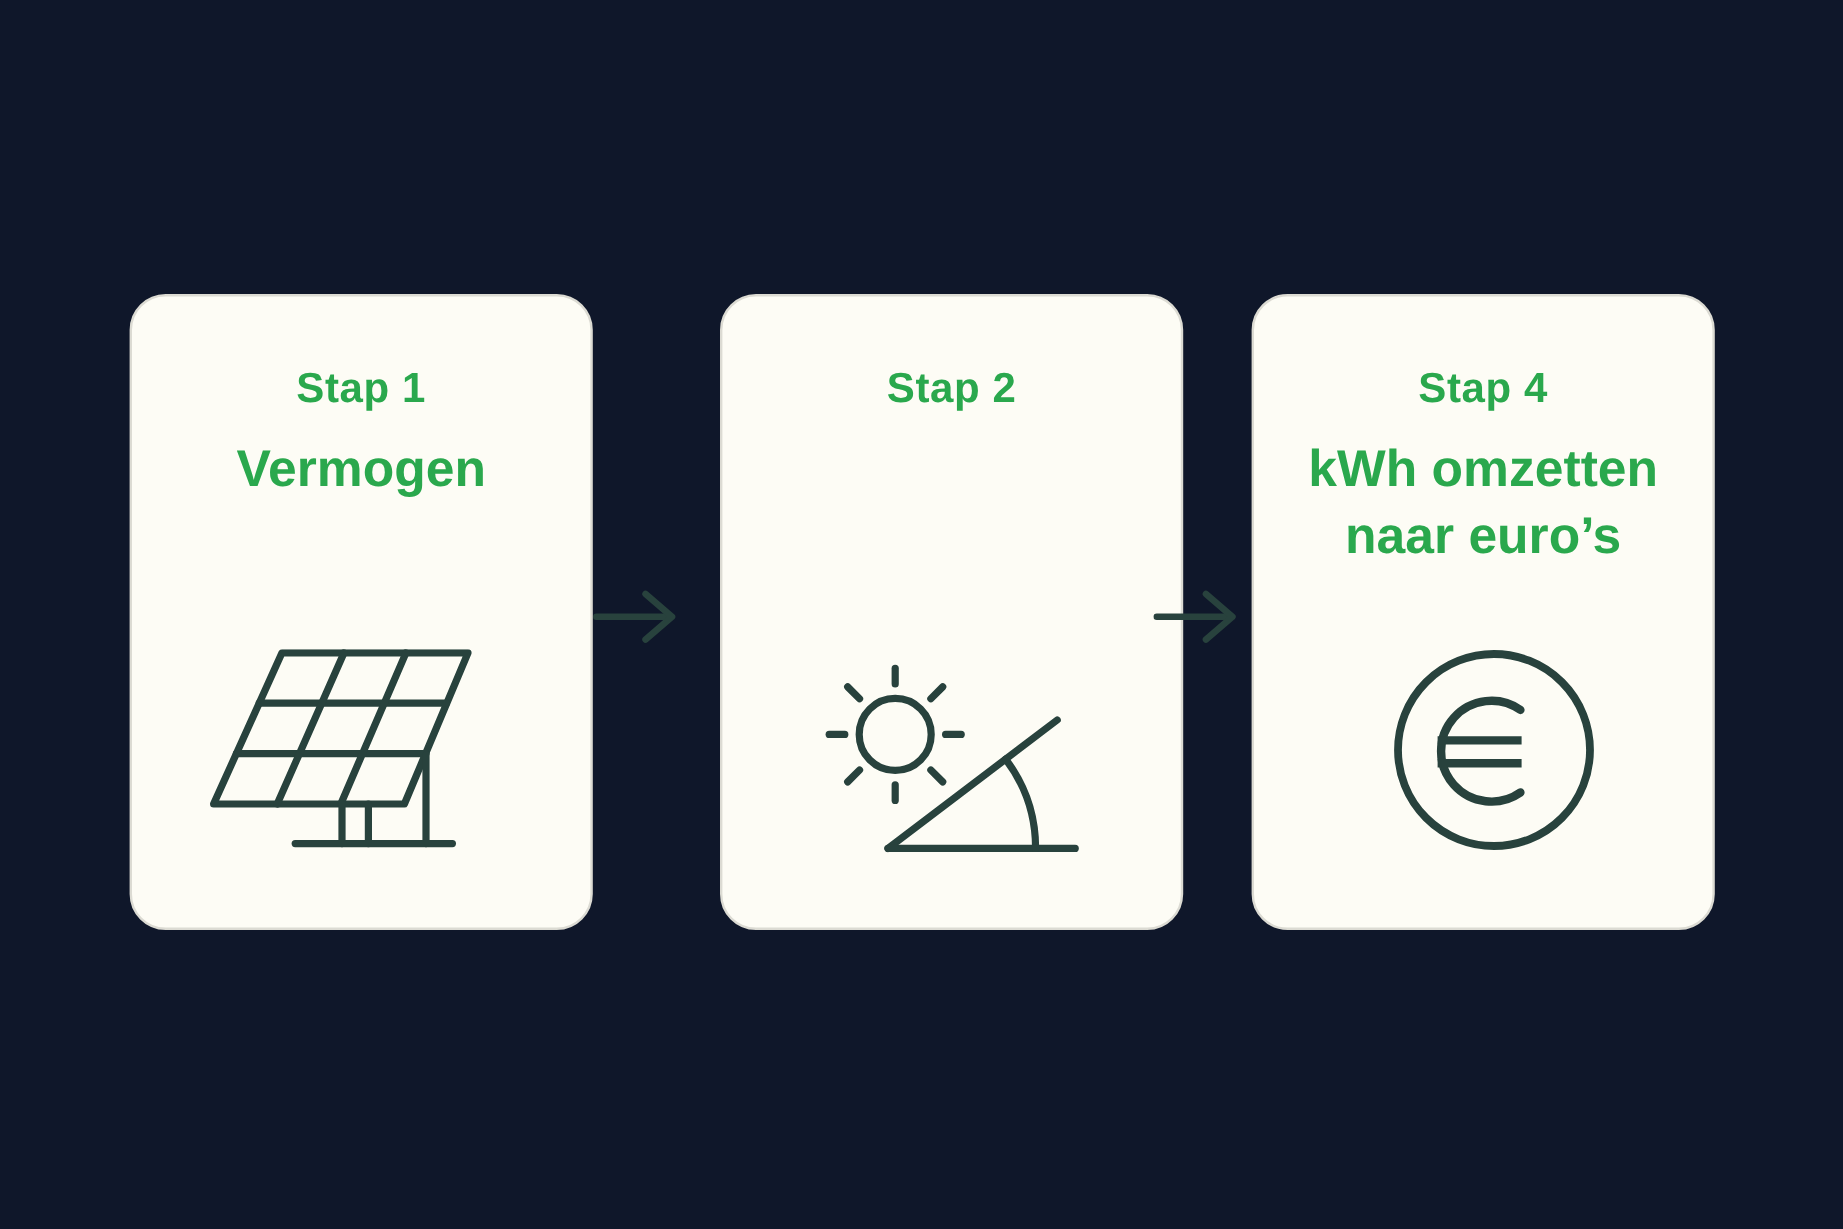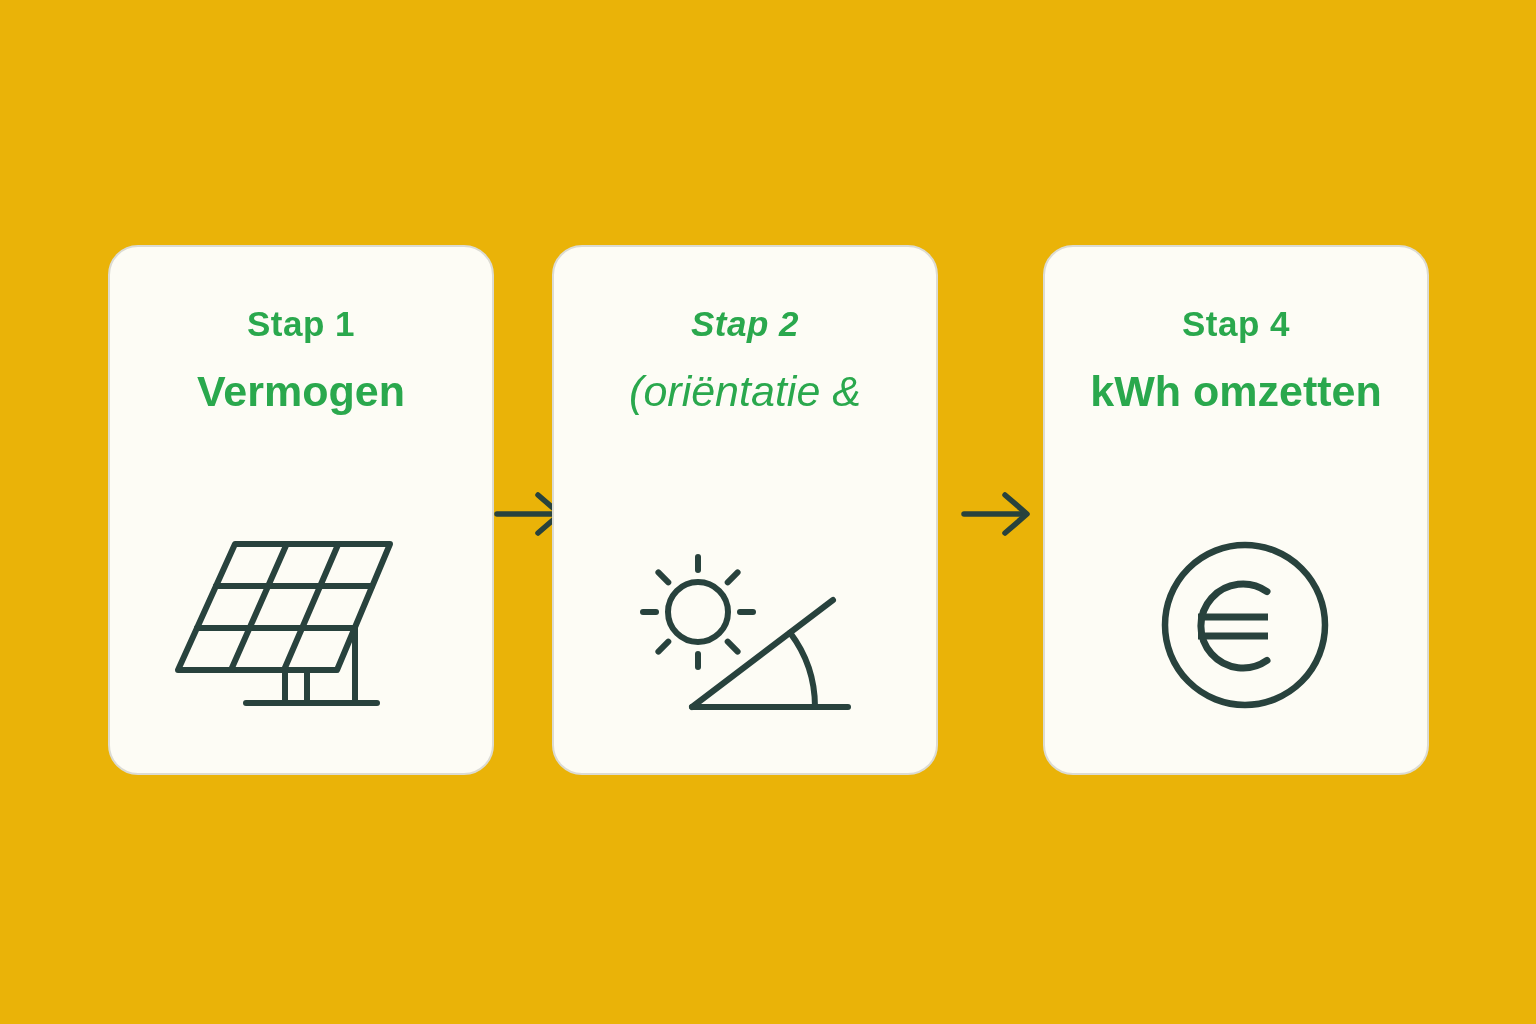--- a/index.html
+++ b/index.html
@@ -2,31 +2,31 @@
 <html><head>
 <meta charset="utf-8">
 <style>
   html,body { margin:0; padding:0; }
   body {
     width:1536px; height:1024px;
     background:#faf9f0;
     font-family:"Liberation Sans", sans-serif;
     overflow:hidden;
   }
-  .stage { position:relative; width:1536px; height:1024px; background:#eab308; }
+  .stage { position:relative; width:1536px; height:1024px; background:#0f172a; }
 
   .card {
     position:absolute; top:245px; width:386px; height:530px;
     background:#fdfcf5;
     border:2px solid #dcdbd3;
     border-radius:30px;
     box-sizing:border-box;
   }
   .card.c1 { left:108px; }
-  .card.c2 { left:552px;font-style:italic; }
+  .card.c2 { left:600px; }
   .card.c3 { left:1043px; }
 
   .step-label {
     position:absolute; top:57px; left:0; right:0;
     text-align:center;
     font-size:35px; font-weight:700; letter-spacing:0.5px;
     color:#2aa84d;
   }
   .title {
     position:absolute; top:116px; left:0; right:0;
@@ -67,21 +67,20 @@
   </section>
 
   <svg class="arrow a1" width="72" height="48" viewBox="0 0 72 48" fill="none" stroke="#28423d" stroke-width="5.5" stroke-linecap="round" stroke-linejoin="round">
     <path d="M3,25 L63,25"></path>
     <path d="M44,6 L66,25 L44,44"></path>
   </svg>
 
   <section class="card c2">
     <div class="step-label">Stap 2</div>
     <div class="title">
-      <span class="ln">(oriëntatie &amp;</span>
     </div>
     <svg class="icon sun" width="230" height="160" viewBox="0 0 230 160" fill="none" stroke="#28423d" stroke-width="6" stroke-linecap="round" stroke-linejoin="round">
       <circle cx="73" cy="59" r="30"></circle>
       <path d="M73,17 L73,4"></path>
       <path d="M73,101 L73,114"></path>
       <path d="M31,59 L18,59"></path>
       <path d="M115,59 L128,59"></path>
       <path d="M102.7,29.3 L112.6,19.4"></path>
       <path d="M43.3,29.3 L33.4,19.4"></path>
       <path d="M102.7,88.7 L112.6,98.6"></path>
@@ -94,20 +93,21 @@
 
   <svg class="arrow a2" width="72" height="48" viewBox="0 0 72 48" fill="none" stroke="#28423d" stroke-width="5.5" stroke-linecap="round" stroke-linejoin="round">
     <path d="M3,25 L63,25"></path>
     <path d="M44,6 L66,25 L44,44"></path>
   </svg>
 
   <section class="card c3">
     <div class="step-label">Stap 4</div>
     <div class="title">
       <span class="ln bold">kWh omzetten</span>
+      <span class="ln bold">naar euro’s</span>
     </div>
     <svg class="icon euro" width="180" height="180" viewBox="0 0 180 180" fill="none" stroke="#28423d" stroke-width="7" stroke-linecap="round" stroke-linejoin="round">
       <circle cx="87" cy="87" r="80" stroke-width="6.5"></circle>
       <path d="M109,53.6 A42,42 0 1 0 109,122.4"></path>
       <path d="M40,79 L110,79 M40,98 L110,98" stroke-linecap="butt"></path>
     </svg>
   </section>
 
 </div>
 

